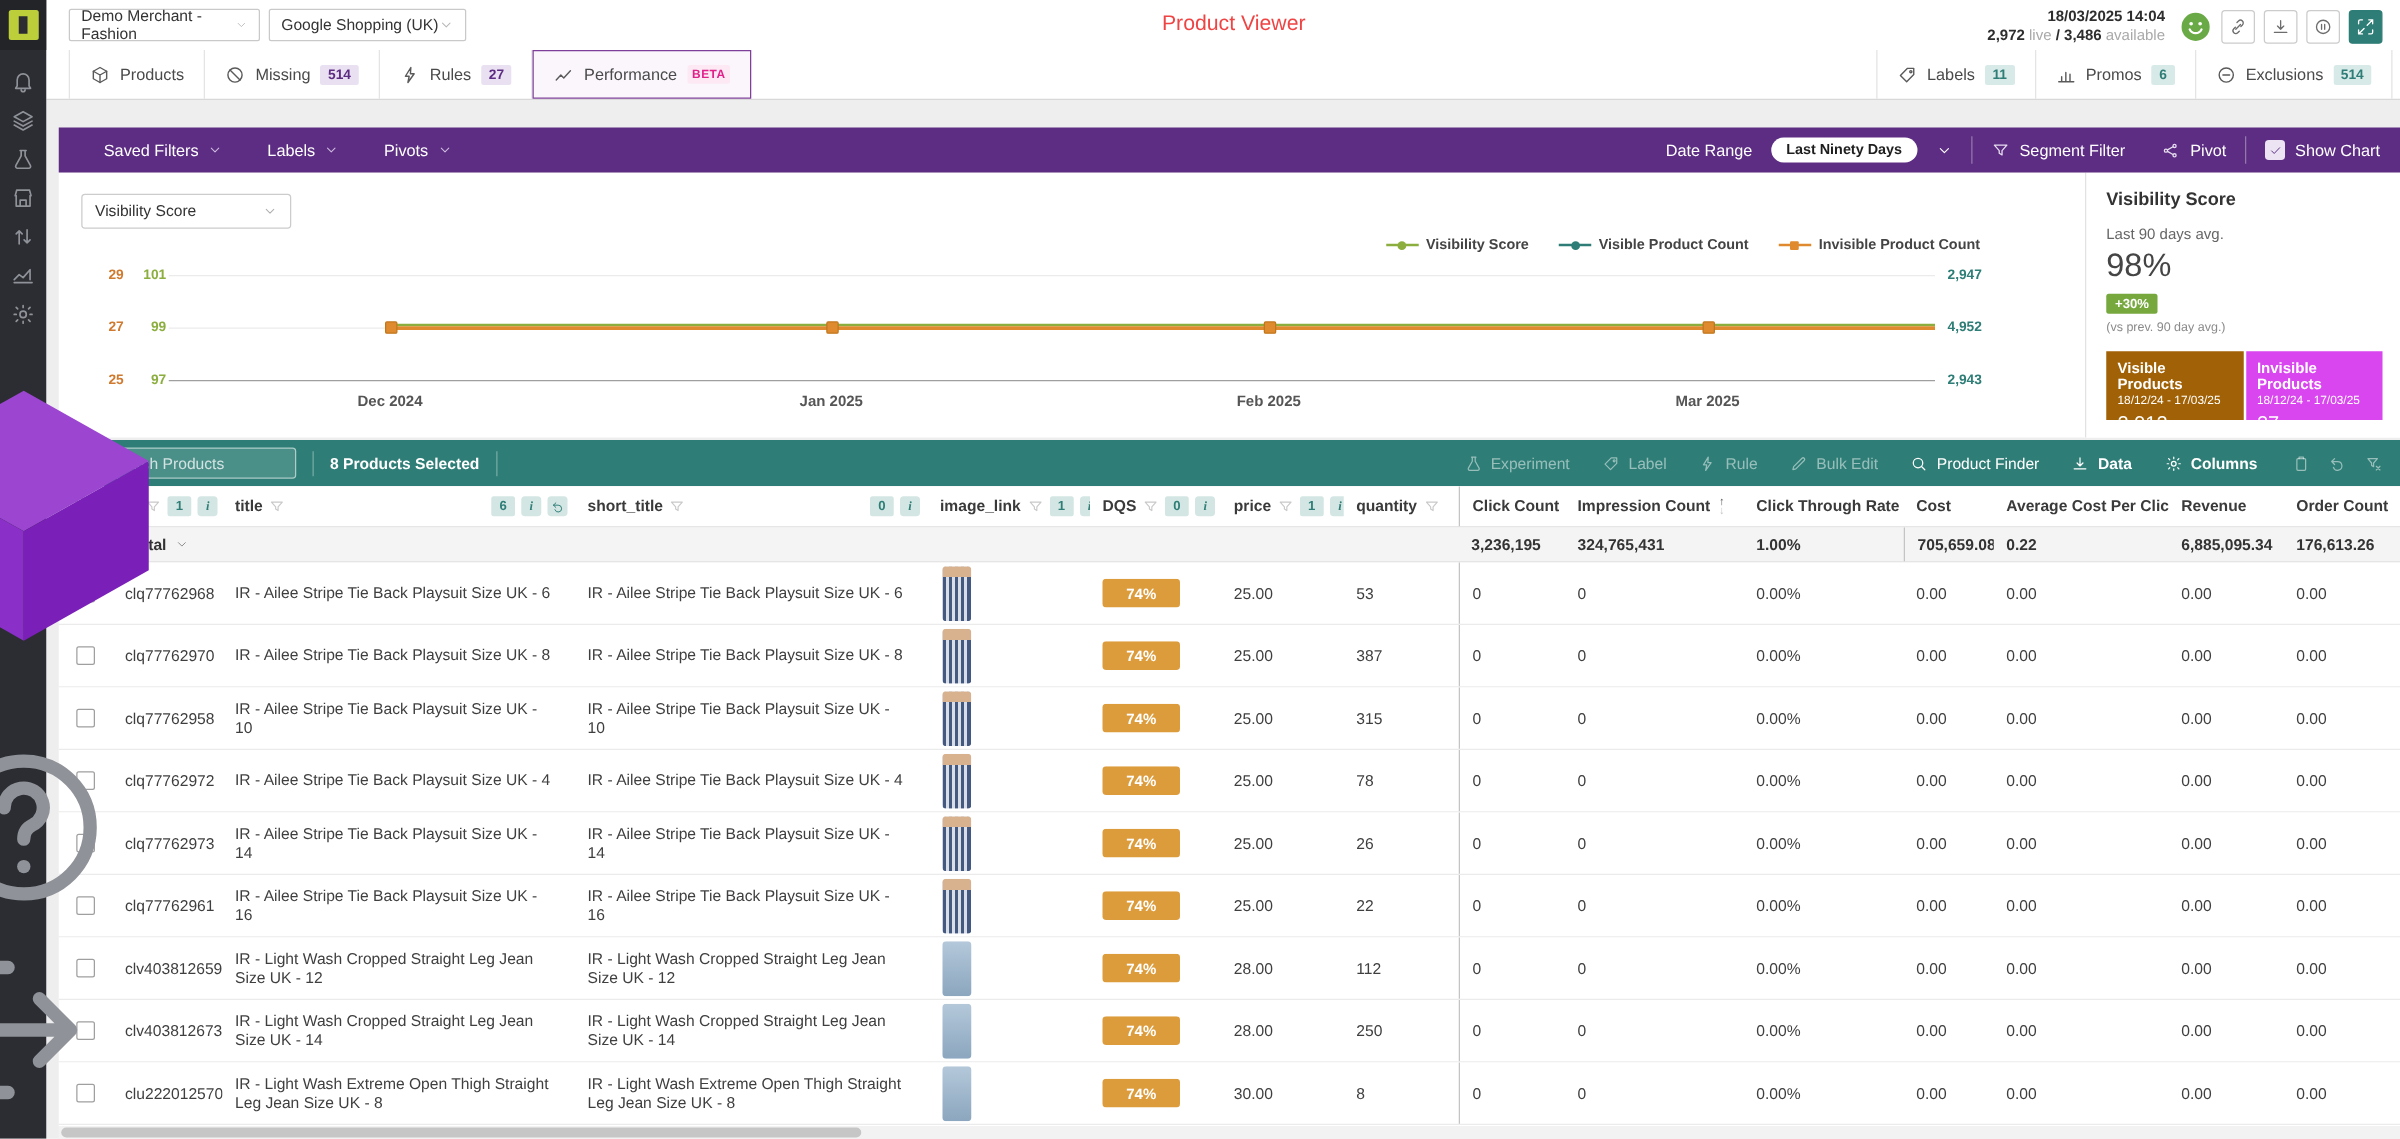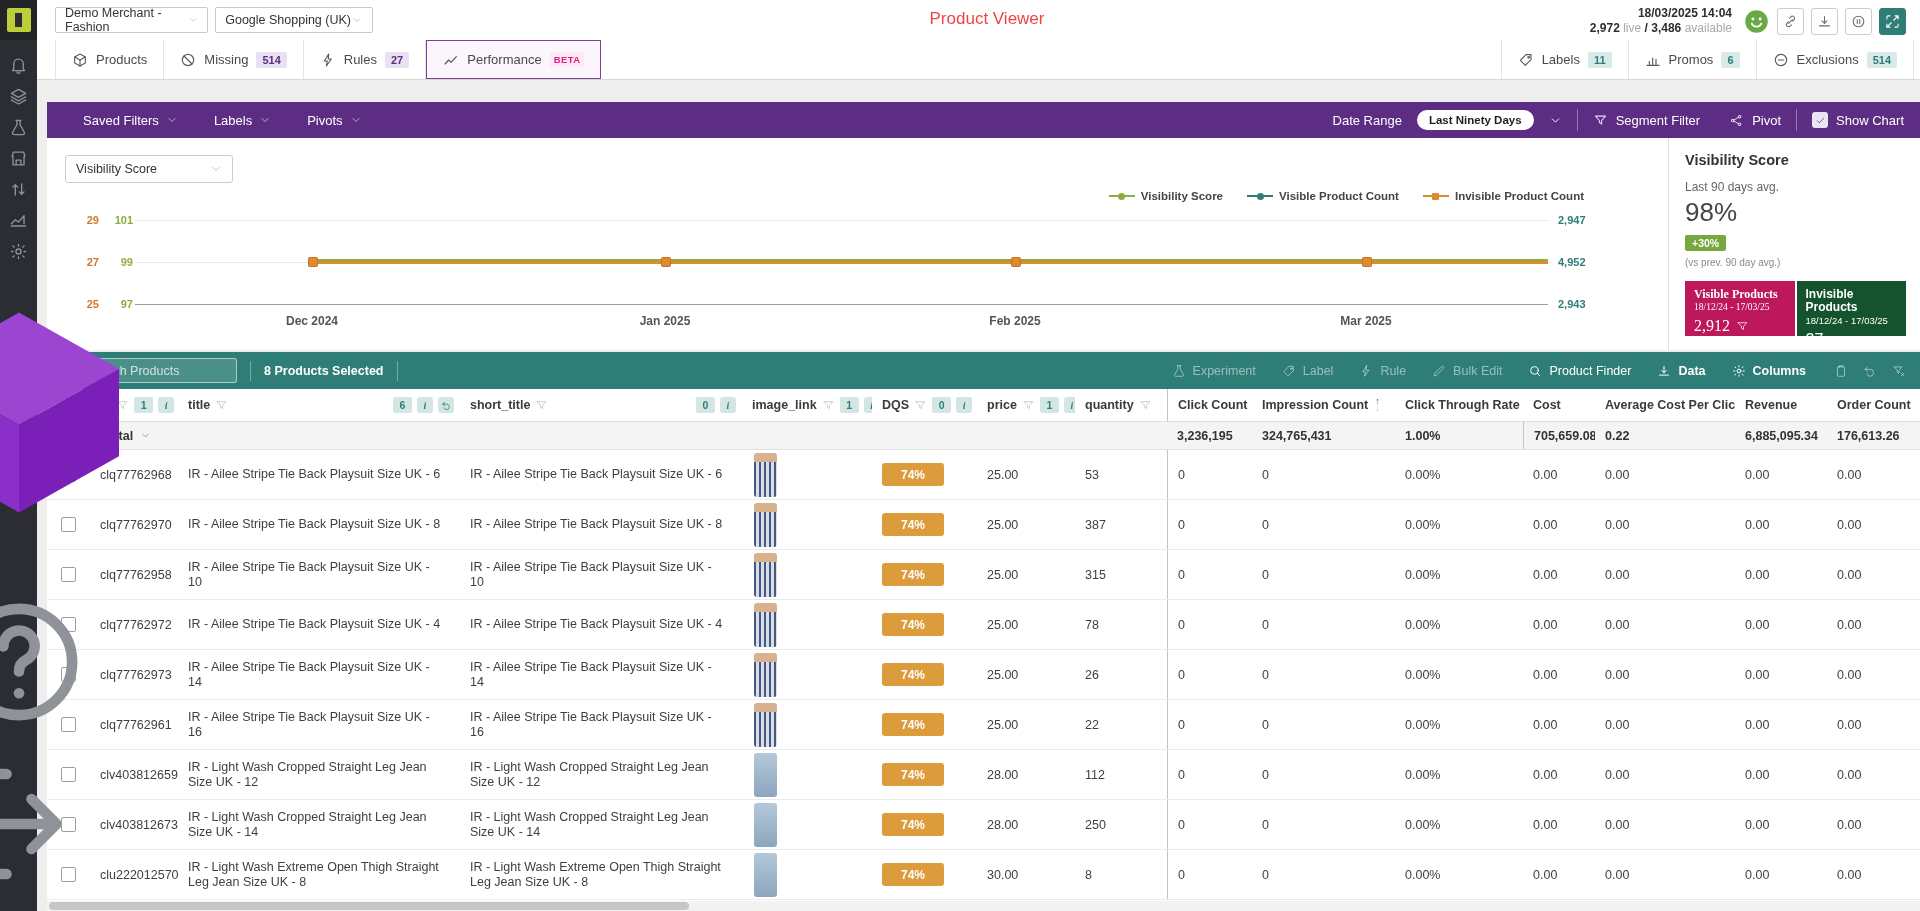--- a/index.html
+++ b/index.html
@@ -11,21 +11,21 @@
   .sidebar{position:absolute;left:0;top:0;width:37px;height:911px;background:#2b2d33;z-index:6;display:flex;flex-direction:column;align-items:center;}
   .logo{width:37px;height:40px;background:#222428;display:flex;align-items:center;justify-content:center;}
   .logo-box{width:24px;height:24px;background:#bccf3a;border-radius:2px;display:flex;align-items:center;justify-content:center;}
   .logo-bar{width:7px;height:14px;background:#2b2d33;}
   .side-icons{margin-top:16px;display:flex;flex-direction:column;gap:12px;color:#8f9298;align-items:center;}
   .side-icons .sic{width:19px;height:19px;}
   .side-bottom{margin-top:auto;margin-bottom:12px;display:flex;flex-direction:column;gap:12px;color:#8f9298;align-items:center;}
 
   
   .topbar{position:absolute;left:37px;top:0;width:1883px;height:40px;background:#fff;}
-  .dd{position:absolute;top:7px;height:26px;border:1px solid #c9c9c9;border-radius:2px;background:#fff;display:flex;align-items:center;justify-content:flex-end;padding:8px 9px;font-size:12.5px;color:#333;box-sizing:border-box;}
+  .dd{position:absolute;top:7px;height:26px;border:1px solid #c9c9c9;border-radius:2px;background:#fff;display:flex;align-items:center;justify-content:space-between;padding:8px 9px;font-size:12.5px;color:#333;box-sizing:border-box;}
   .dd .chev{color:#b9b9b9;width:12px;height:12px;}
   .dd1{left:18px;width:153px;}
   .dd2{left:178px;width:158px;}
   .page-title{position:absolute;left:700px;width:500px;top:9px;text-align:center;font-size:17px;color:#ef4444;}
   .top-right{position:absolute;right:14px;top:6px;display:flex;align-items:center;gap:7px;}
   .dt-block{text-align:right;font-size:12px;line-height:15px;color:#2e2e2e;margin-right:4px;}
   .dt-line1{font-weight:bold;}
   .dt-dim{color:#a9a9a9;}
   .dt-strong{font-weight:bold;color:#2e2e2e;}
   .smiley{width:27px;height:27px;}
@@ -91,22 +91,22 @@
   .stats-title{font-size:14.5px;font-weight:bold;color:#333;}
   .stats-cols{display:flex;margin-top:12px;}
   .scol{flex:1;}
   .scol2{border-left:1px solid #e0e0e0;padding-left:14px;}
   .slabel{font-size:12px;color:#666;}
   .sval{font-size:26px;color:#454545;margin:3px 0 5px 0;}
   .sbadge{display:inline-block;background:#76a83e;color:#fff;font-size:10.5px;font-weight:bold;padding:2px 7px;border-radius:2px;}
   .scap{font-size:10px;color:#8a8a8a;margin-top:6px;}
   .cards{display:flex;gap:2px;margin-top:13px;}
   .card{flex:1;height:55px;color:#fff;padding:7px 9px;box-sizing:border-box;}
-  .card.green{background:#be185d;font-family:Liberation Serif, serif;}
-  .card.red{background:#14532d;}
+  .card.green{background:#a16207;}
+  .card.red{background:#d946ef;}
   .card-title{font-size:12px;font-weight:bold;line-height:13px;}
   .card-range{font-size:9.5px;margin-top:1px;}
   .card-val{font-size:16px;margin-top:5px;display:flex;align-items:center;gap:6px;}
   .card-val .fic{width:13px;height:13px;color:rgba(255,255,255,.8);}
 
   
   .grid-toolbar{position:absolute;left:47px;top:352px;width:1873px;height:37px;background:#2e7d76;display:flex;align-items:center;color:#fff;}
   .search-box{margin-left:8px;width:182px;height:25px;background:rgba(255,255,255,.14);border:1px solid rgba(255,255,255,.55);border-radius:3px;display:flex;align-items:center;gap:8px;padding:0 8px;box-sizing:border-box;}
   .search-box .fic{width:13px;height:13px;color:rgba(255,255,255,.85);}
   .search-input{background:transparent;border:none;outline:none;color:#fff;font-size:12.5px;width:130px;font-family:"Liberation Sans",sans-serif;}

